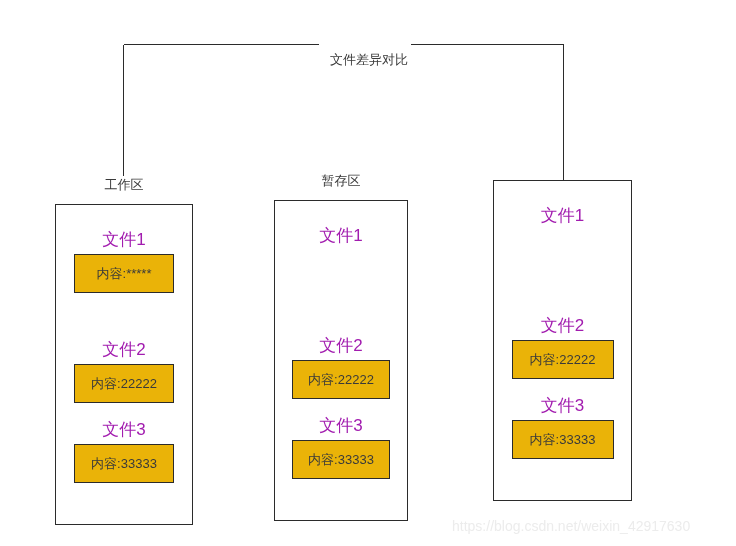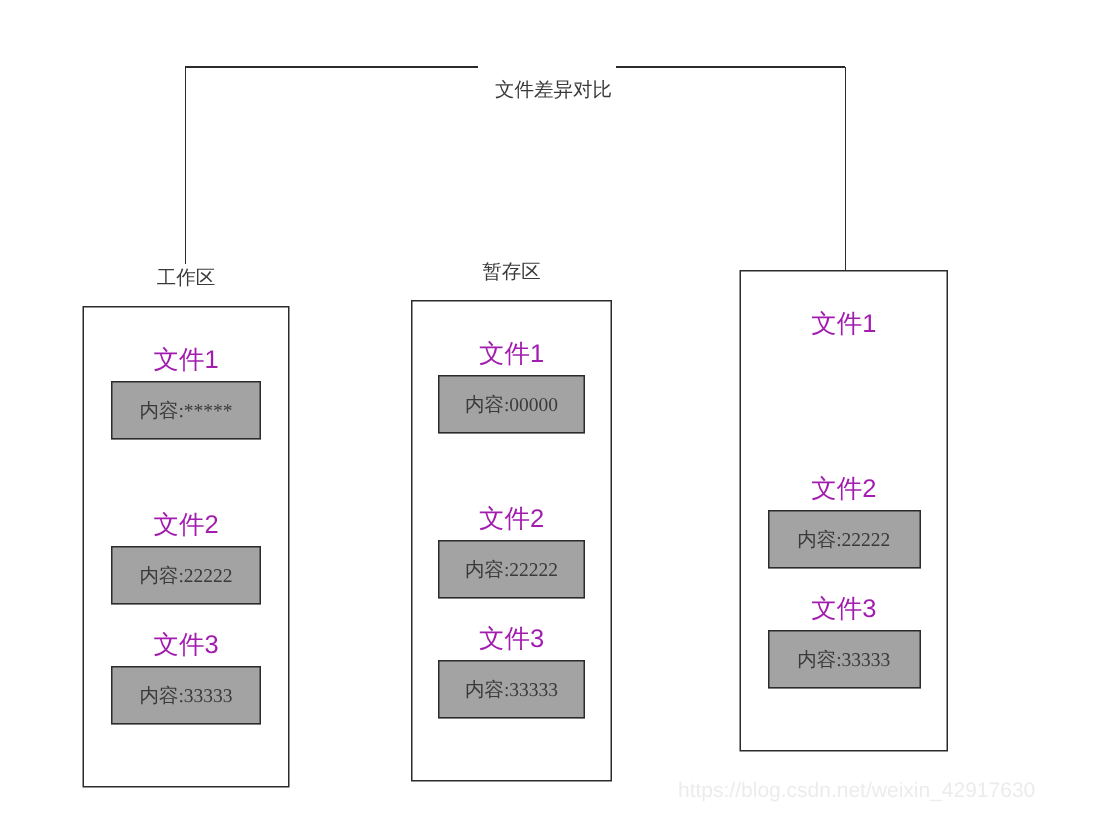--- a/index.html
+++ b/index.html
@@ -87,30 +87,29 @@
   }
   .file-label {
     text-align: center;
     font-size: 17px;
     line-height: 17px;
     color: #a21caf;
     margin-bottom: 6px;
   }
   .content-box {
     border: 1px solid #2b2b2b;
-    background: #a3a3a3;
+    background: #eab308;
     height: 39px;
     display: flex;
     align-items: center;
     justify-content: center;
     box-sizing: border-box;
     margin: 0 auto;
     font-size: 13px;
     color: #3a3a3a;
-    font-family: Liberation Serif, serif;
   }
 
   
   .col-1 { left: 55px;  width: 138px; margin-top: 24px; }
   .col-2 { left: 274px; width: 134px; margin-top: 20px; }
   .col-3 { left: 493px; width: 139px; }
 
   .col-1 .content-box { width: 100px; }
   .col-2 .content-box { width: 98px;  }
   .col-3 .content-box { width: 102px; }
@@ -165,21 +164,20 @@
     </div>
   </div>
 
   <div class="column col-2">
     <div class="column-title">
       <span class="title-text">暂存区</span>
     </div>
     <div class="column-box">
       <div class="file-group fg-1">
         <div class="file-label">文件1</div>
-        <div class="content-box">内容:00000</div>
       </div>
       <div class="file-group fg-2">
         <div class="file-label">文件2</div>
         <div class="content-box">内容:22222</div>
       </div>
       <div class="file-group fg-3">
         <div class="file-label">文件3</div>
         <div class="content-box">内容:33333</div>
       </div>
     </div>

